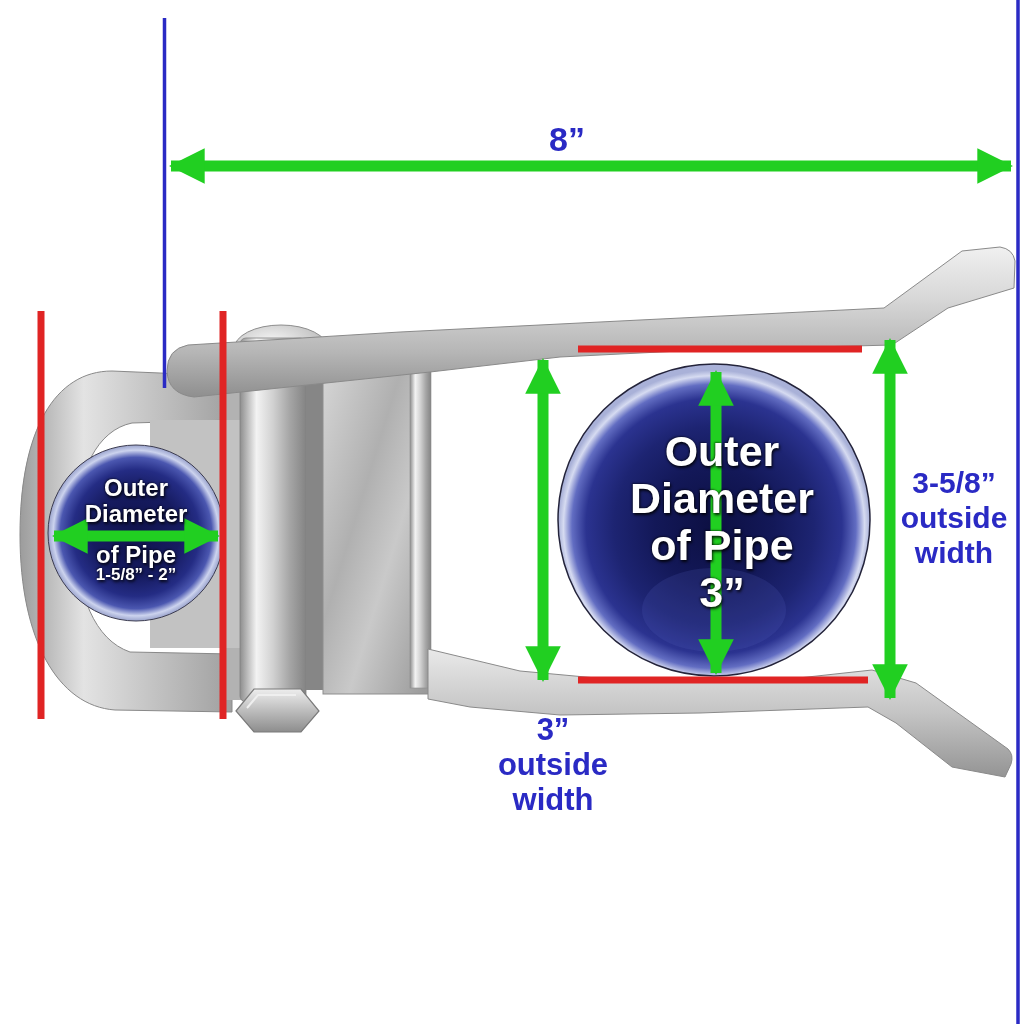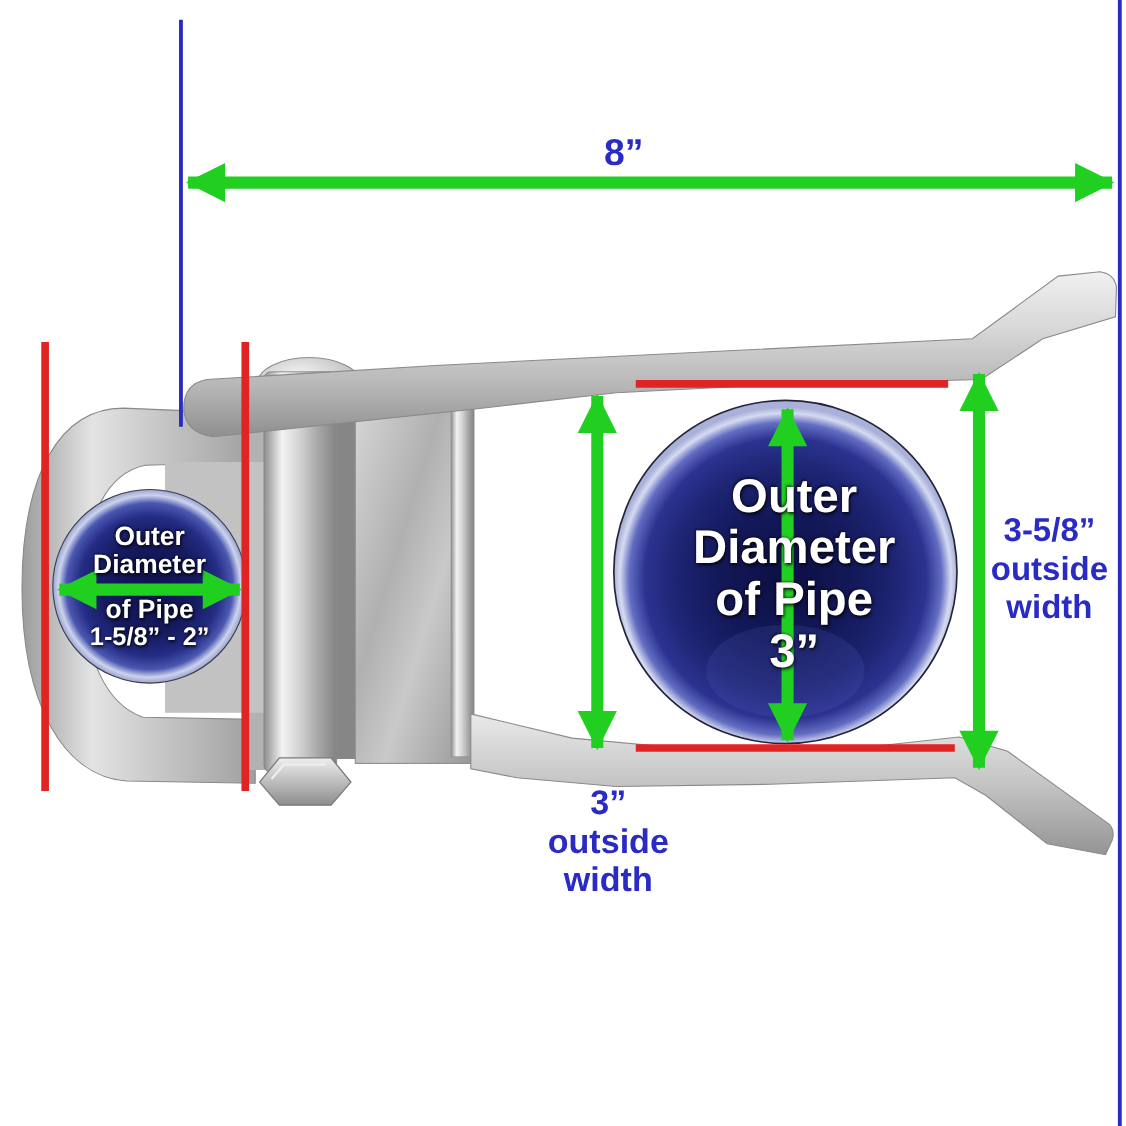--- a/index.html
+++ b/index.html
@@ -12,21 +12,21 @@
   .lbl-8{left:512px;top:120px;width:110px;font-size:34px;}
   .lbl-ow{left:884px;top:465px;width:140px;font-size:30px;line-height:35px;}
   .lbl-iw{left:463px;top:712px;width:180px;font-size:31px;line-height:35px;}
   .pipe-lbl{position:absolute;font-weight:bold;color:var(--pipe-label-white,#ffffff);
     text-align:center;text-shadow:1px 2px 3px rgba(0,0,0,.85),-1px -1px 2px rgba(0,0,0,.45);}
   .sp{left:41px;width:190px;}
   .sp div{position:absolute;left:0;width:190px;}
   .sp .sp1{top:474px;font-size:24px;}
   .sp .sp2{top:500px;font-size:24px;}
   .sp .sp3{top:541px;font-size:24px;}
-  .sp .sp4{top:565px;font-size:23px;}
+  .sp .sp4{top:565px;font-size:17px;}
   .lp{left:562px;top:428px;width:320px;font-size:43px;line-height:47px;}
 </style>
 </head>
 <body>
 
 <div class="stage">
 
 <svg width="1024" height="1024" viewBox="0 0 1024 1024">
   <defs>
     <marker id="gah" viewBox="0 0 10 10" refX="9" refY="5" markerWidth="3.6" markerHeight="3.6" orient="auto-start-reverse">

